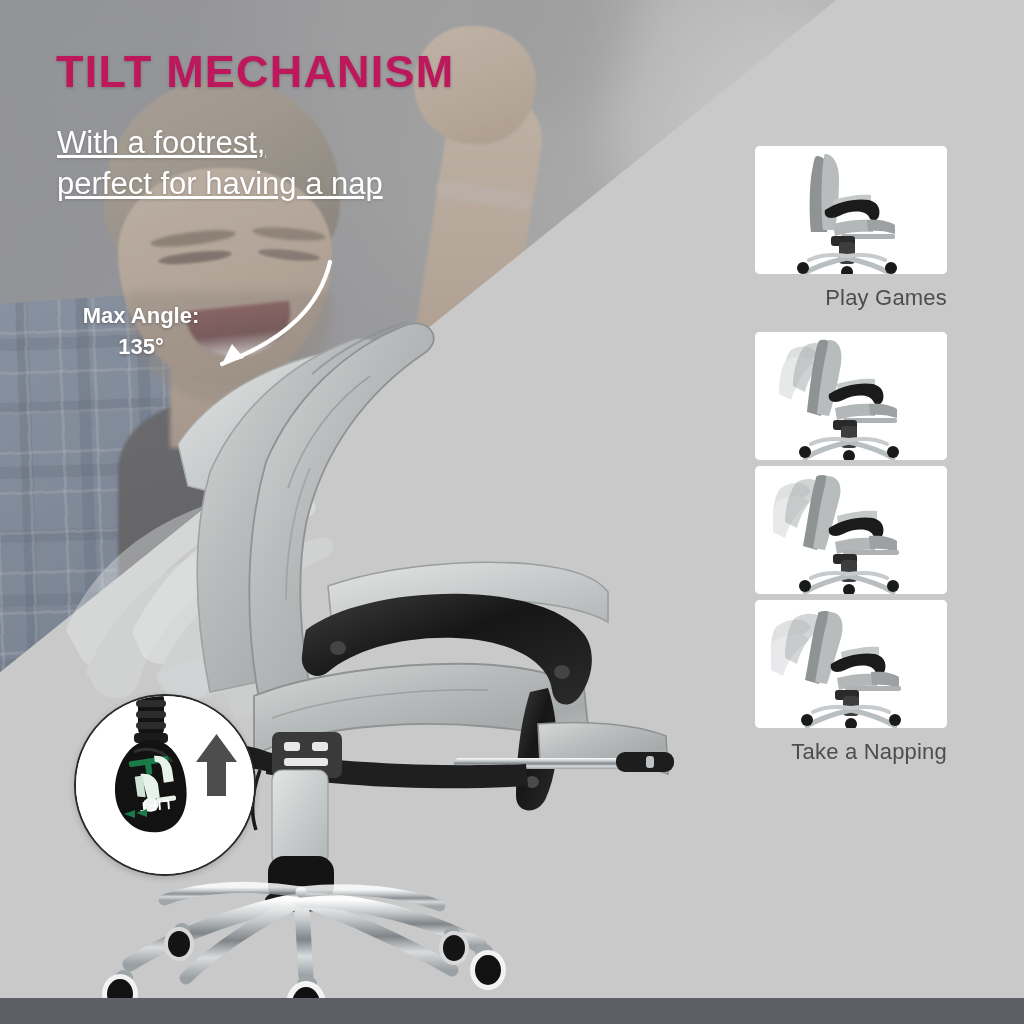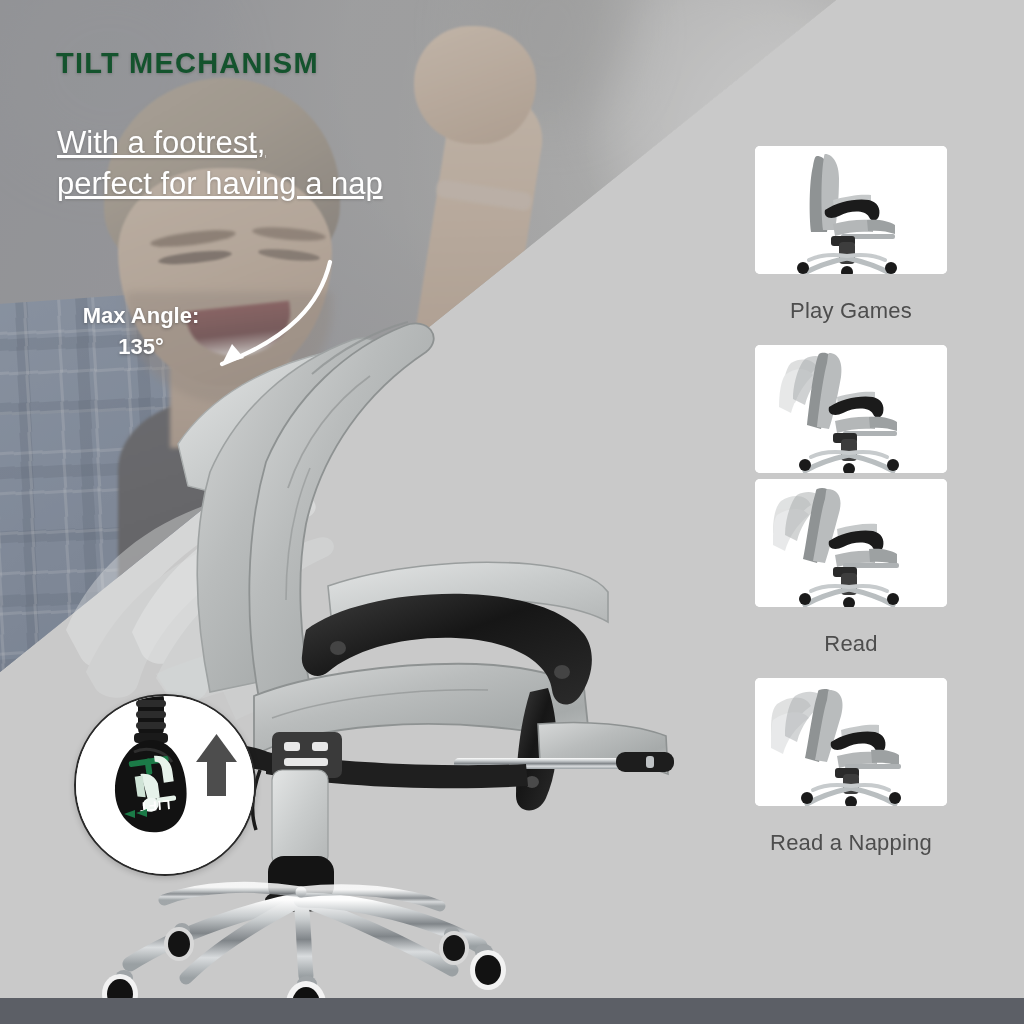--- a/index.html
+++ b/index.html
@@ -131,21 +131,21 @@
     position:absolute;left:-40px;top:580px;width:320px;height:120px;
     background:linear-gradient(180deg,#cfd2d4 0%,#b6babd 40%,#9aa0a4 100%);
     transform:rotate(-9deg);filter:blur(1px);
   }
   
   .photo-veil{position:absolute;inset:0;background:rgba(150,151,153,.46);}
 
   
   .headline{
     position:absolute;left:56px;top:48px;width:640px;
-    font-size:29px;font-weight:bold;letter-spacing:1.2px;color:#14532d;line-height:1.06;
+    font-size:45px;font-weight:bold;letter-spacing:1.2px;color:#be185d;line-height:1.06;
     text-shadow:0 1px 3px rgba(60,60,60,.35);
   }
   .subhead{
     position:absolute;left:57px;top:122px;width:520px;
     font-size:31px;font-weight:normal;color:#ffffff;line-height:1.33;
     text-shadow:0 1px 3px rgba(60,60,60,.30);
     text-decoration:underline;
   }
 
   
@@ -168,22 +168,22 @@
   .lens svg{display:block;}
 
   
   .thumbs{position:absolute;left:755px;top:146px;width:192px;}
   .thumb-card{
     position:relative;width:192px;height:128px;background:#ffffff;border-radius:5px;
     margin-bottom:0;overflow:hidden;
   }
   .thumb-card svg{display:block;}
   .thumb-label{
-    width:192px;text-align:center;color:#4d4d4d;font-size:22px;font-weight:normal;
-    padding-top:24px;padding-bottom:15px;letter-spacing:.2px;white-space:nowrap;
+    width:192px;text-align:right;color:#4d4d4d;font-size:22px;font-weight:normal;
+    padding-top:11px;padding-bottom:15px;letter-spacing:.2px;white-space:nowrap;
   }
   .thumb-item{margin-bottom:6px;}
 
   
   .footer-bar{position:absolute;left:0;bottom:0;width:1024px;height:26px;background:#5c5f66;}
 </style>
 </head>
 <body>
 
 <div id="stage">
@@ -515,21 +515,20 @@
             <path d="M94 110 C 76 114, 60 120, 50 126" stroke="#b9bec0" stroke-width="5" fill="none" stroke-linecap="round"></path>
             <path d="M94 110 C 112 114, 128 120, 138 126" stroke="#b9bec0" stroke-width="5" fill="none" stroke-linecap="round"></path>
             <path d="M94 108 C 78 106, 64 108, 56 112" stroke="#c7cbcd" stroke-width="4" fill="none" stroke-linecap="round"></path>
             <path d="M94 108 C 110 106, 124 108, 132 112" stroke="#c7cbcd" stroke-width="4" fill="none" stroke-linecap="round"></path>
             <ellipse cx="50" cy="120" rx="6" ry="6" fill="#1a1a1a"></ellipse>
             <ellipse cx="94" cy="124" rx="6" ry="6" fill="#1a1a1a"></ellipse>
             <ellipse cx="138" cy="120" rx="6" ry="6" fill="#1a1a1a"></ellipse>
           </g>
         </svg>
       </div>
-      <div class="thumb-label">Read</div>
     </div>
 
     <div class="thumb-item">
       <div class="thumb-card">
         <svg width="192" height="128" viewBox="0 0 192 128">
           <rect width="192" height="128" fill="#ffffff"></rect>
           <g>
             <g opacity=".30">
               <path d="M22 26 C 36 16, 52 18, 56 28 C 42 38, 32 52, 28 66 L 16 58 C 16 44, 16 32, 22 26 Z" fill="#9a9e9f"></path>
               <path d="M18 42 C 32 32, 48 32, 54 40 C 40 50, 32 62, 28 76 L 16 70 C 16 56, 16 48, 18 42 Z" fill="#b6babb"></path>
@@ -549,19 +548,19 @@
             <path d="M96 110 C 78 114, 62 120, 52 126" stroke="#b9bec0" stroke-width="5" fill="none" stroke-linecap="round"></path>
             <path d="M96 110 C 114 114, 130 120, 140 126" stroke="#b9bec0" stroke-width="5" fill="none" stroke-linecap="round"></path>
             <path d="M96 108 C 80 106, 66 108, 58 112" stroke="#c7cbcd" stroke-width="4" fill="none" stroke-linecap="round"></path>
             <path d="M96 108 C 112 106, 126 108, 134 112" stroke="#c7cbcd" stroke-width="4" fill="none" stroke-linecap="round"></path>
             <ellipse cx="52" cy="120" rx="6" ry="6" fill="#1a1a1a"></ellipse>
             <ellipse cx="96" cy="124" rx="6" ry="6" fill="#1a1a1a"></ellipse>
             <ellipse cx="140" cy="120" rx="6" ry="6" fill="#1a1a1a"></ellipse>
           </g>
         </svg>
       </div>
-      <div class="thumb-label">Read a Napping</div>
+      <div class="thumb-label">Take a Napping</div>
     </div>
 
   </div>
 
   <div class="footer-bar"></div>
 </div>
 
 </body></html>

